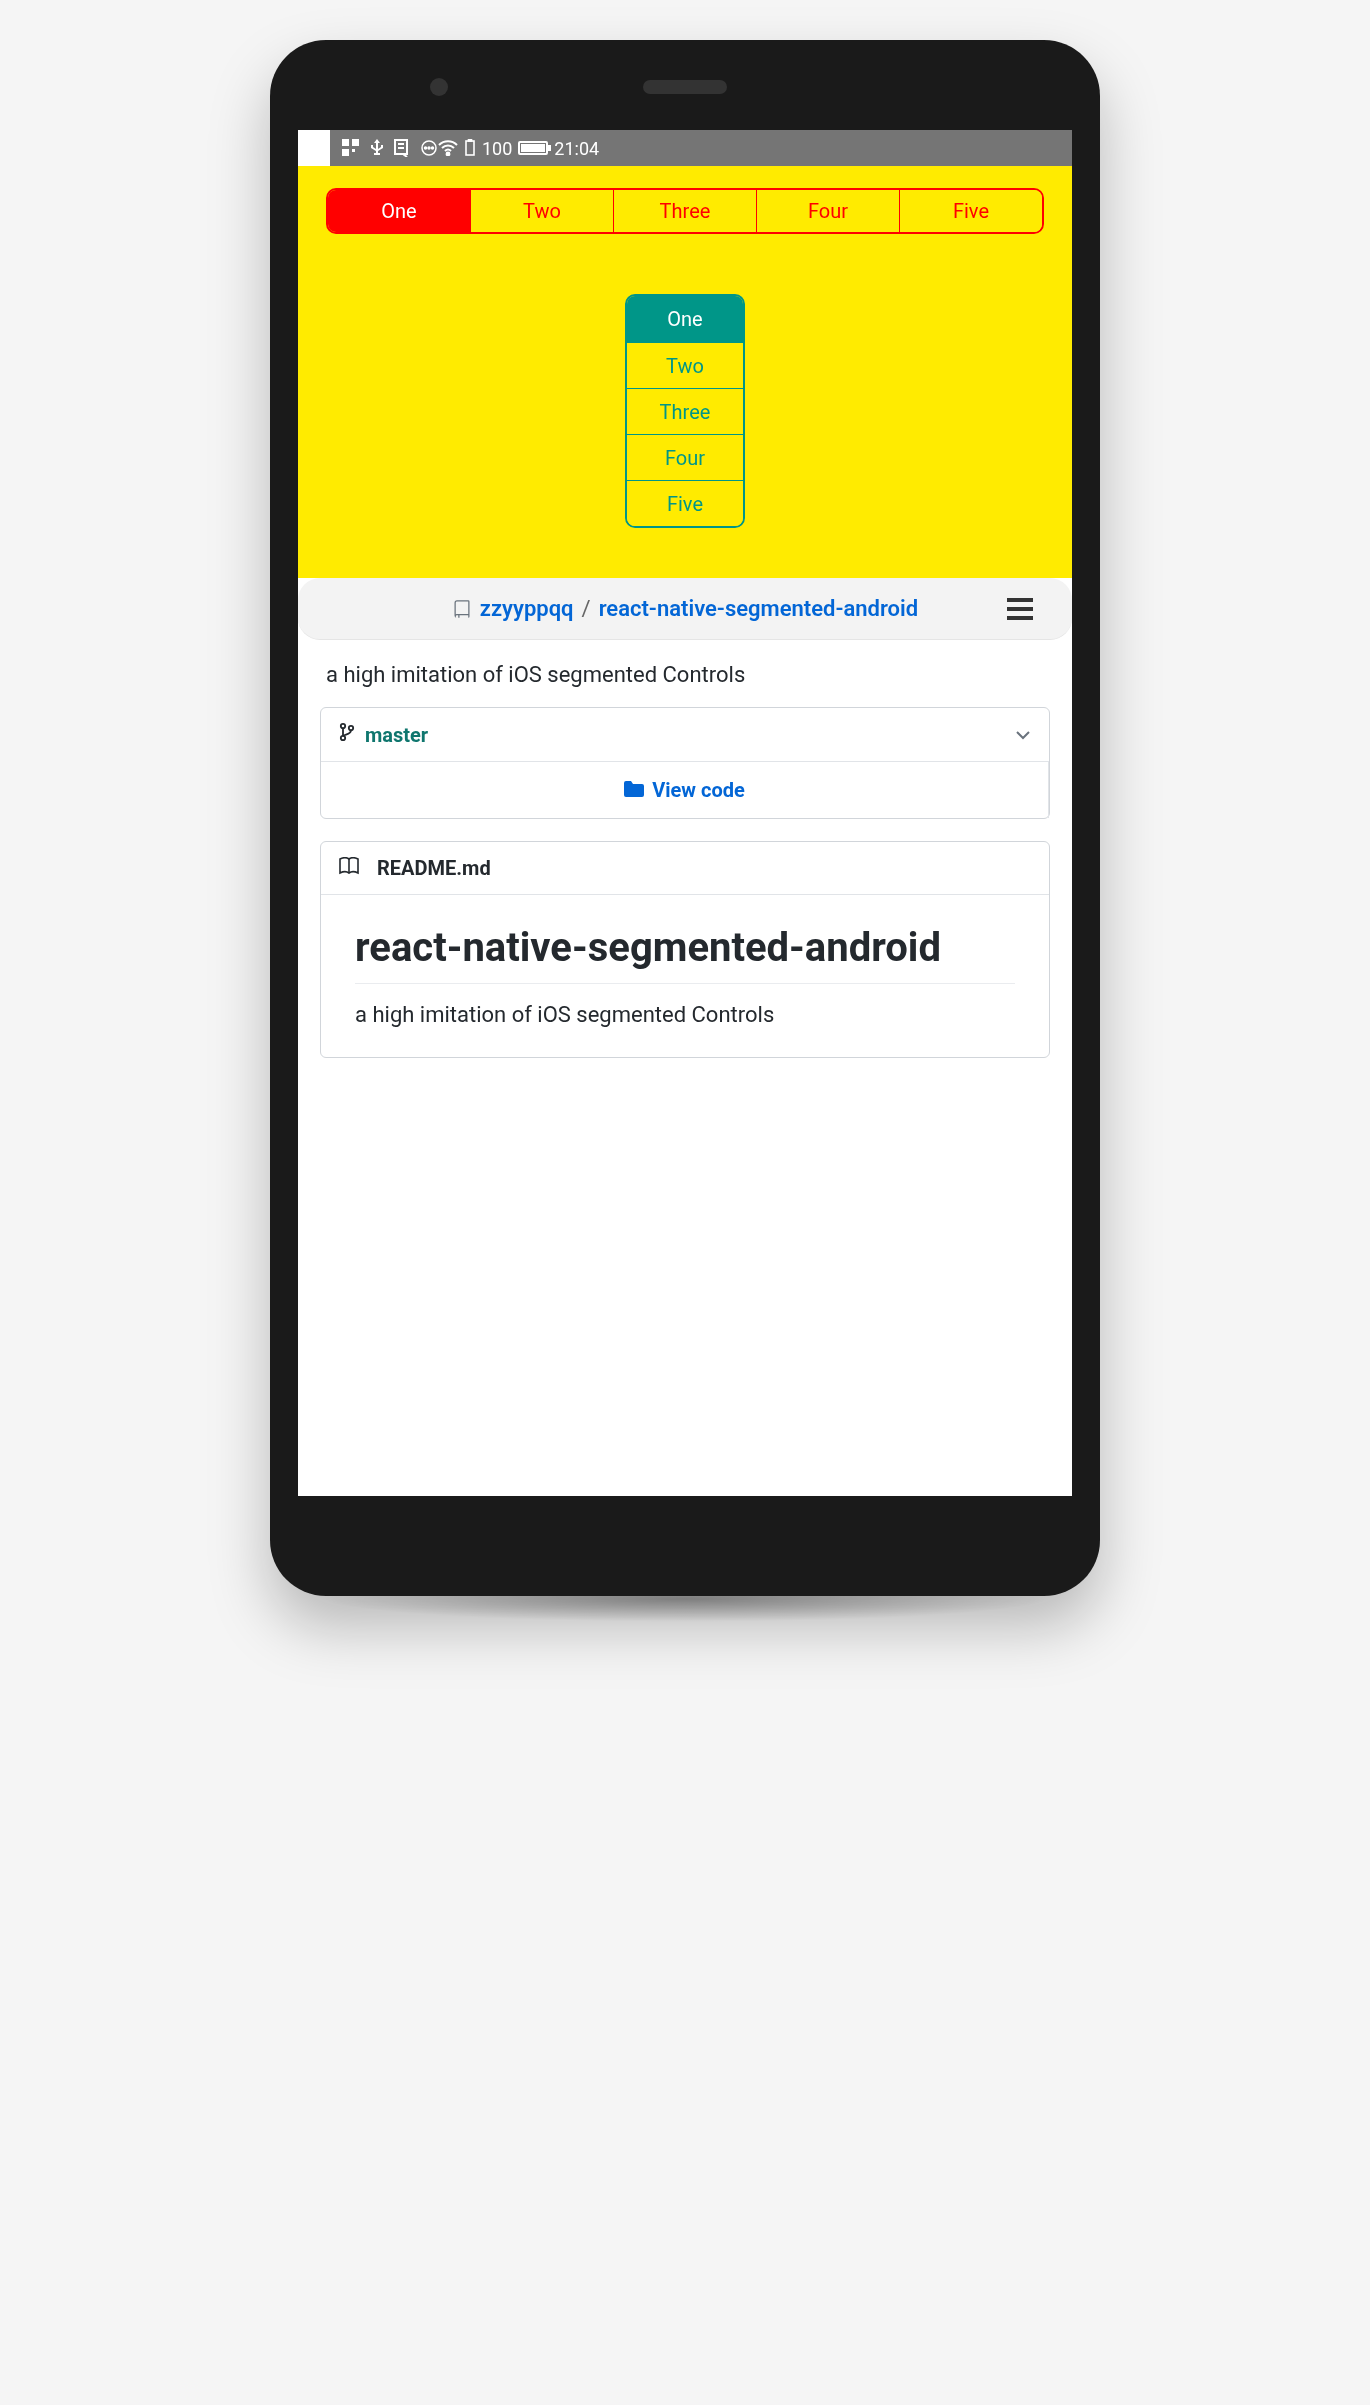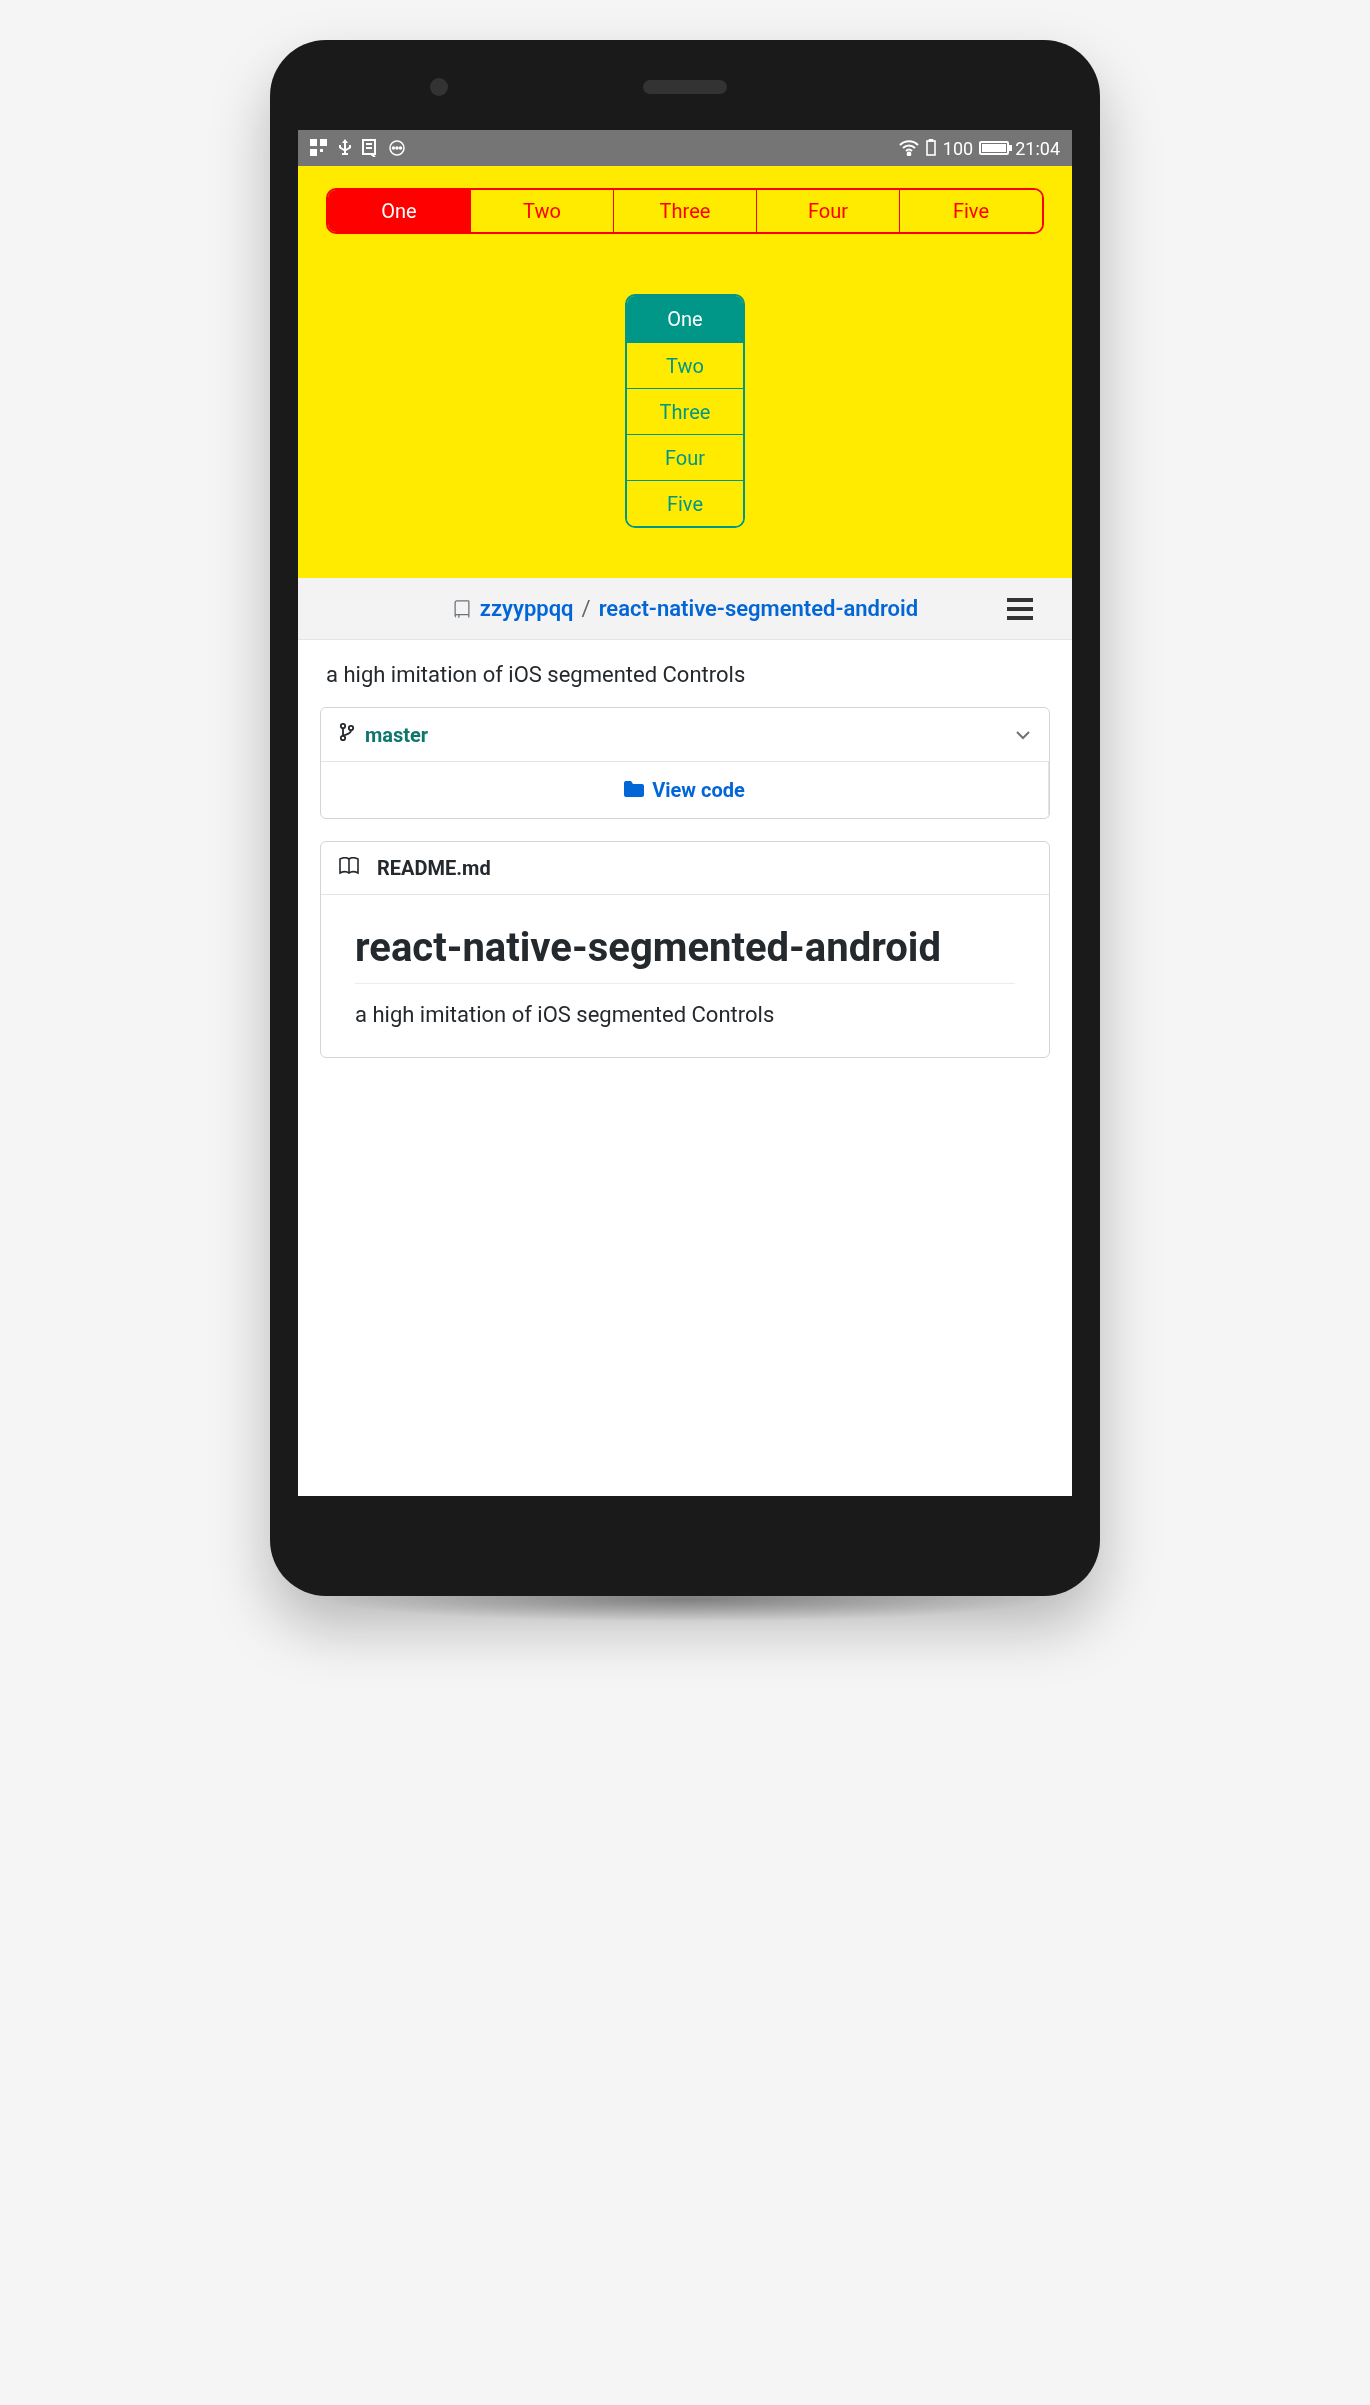--- a/index.html
+++ b/index.html
@@ -56,23 +56,24 @@
     overflow: hidden;
     position: relative;
   }
   
   .status-bar {
     height: 36px;
     background: #757575;
     color: #fff;
     display: flex;
     align-items: center;
-    justify-content: space-between;
+    justify-content: flex-start;
     padding: 0 12px;
     font-size: 18px;
+    margin-left: 32px;
   }
   .status-left { display: flex; gap: 10px; align-items: center; }
   .status-right { display: flex; gap: 6px; align-items: center; }
   .sicon { display:inline-flex; }
   .battery-box {
     width: 30px; height: 14px; border: 2px solid #fff; border-radius: 2px; position: relative;
   }
   .battery-box::after{ content:""; position:absolute; right:-5px; top:2px; width:3px; height:6px; background:#fff; }
   .battery-fill{ position:absolute; left:1px; top:1px; bottom:1px; right:1px; background:#fff; }
   
@@ -116,20 +117,21 @@
   .seg-v-item:first-child { border-top: none; }
   .seg-v-item.selected { background: #009688; color: #fff; }
   
   .gh-header {
     background: #f3f3f3;
     padding: 18px 39px;
     display: flex;
     align-items: center;
     justify-content: space-between;
     border-bottom: 1px solid #e5e5e5;
+    border-radius: 22px;
   }
   .gh-crumbs { display:flex; align-items:center; gap:8px; flex:1; justify-content:center; font-size: 22px; }
   .gh-crumbs a { color: #0366d6; text-decoration: none; font-weight: 600; }
   .gh-sep { color: #666; }
   .gh-hamburger { display:flex; flex-direction:column; gap:5px; }
   .gh-hamburger span{ width:26px; height:4px; background:#333; }
   .gh-repo-icon{ display:inline-flex; color:#6a737d; }
   .gh-desc { padding: 22px 28px 14px 28px; font-size: 22px; color: #24292e; }
   .gh-box {
     margin: 6px 22px 0 22px;

